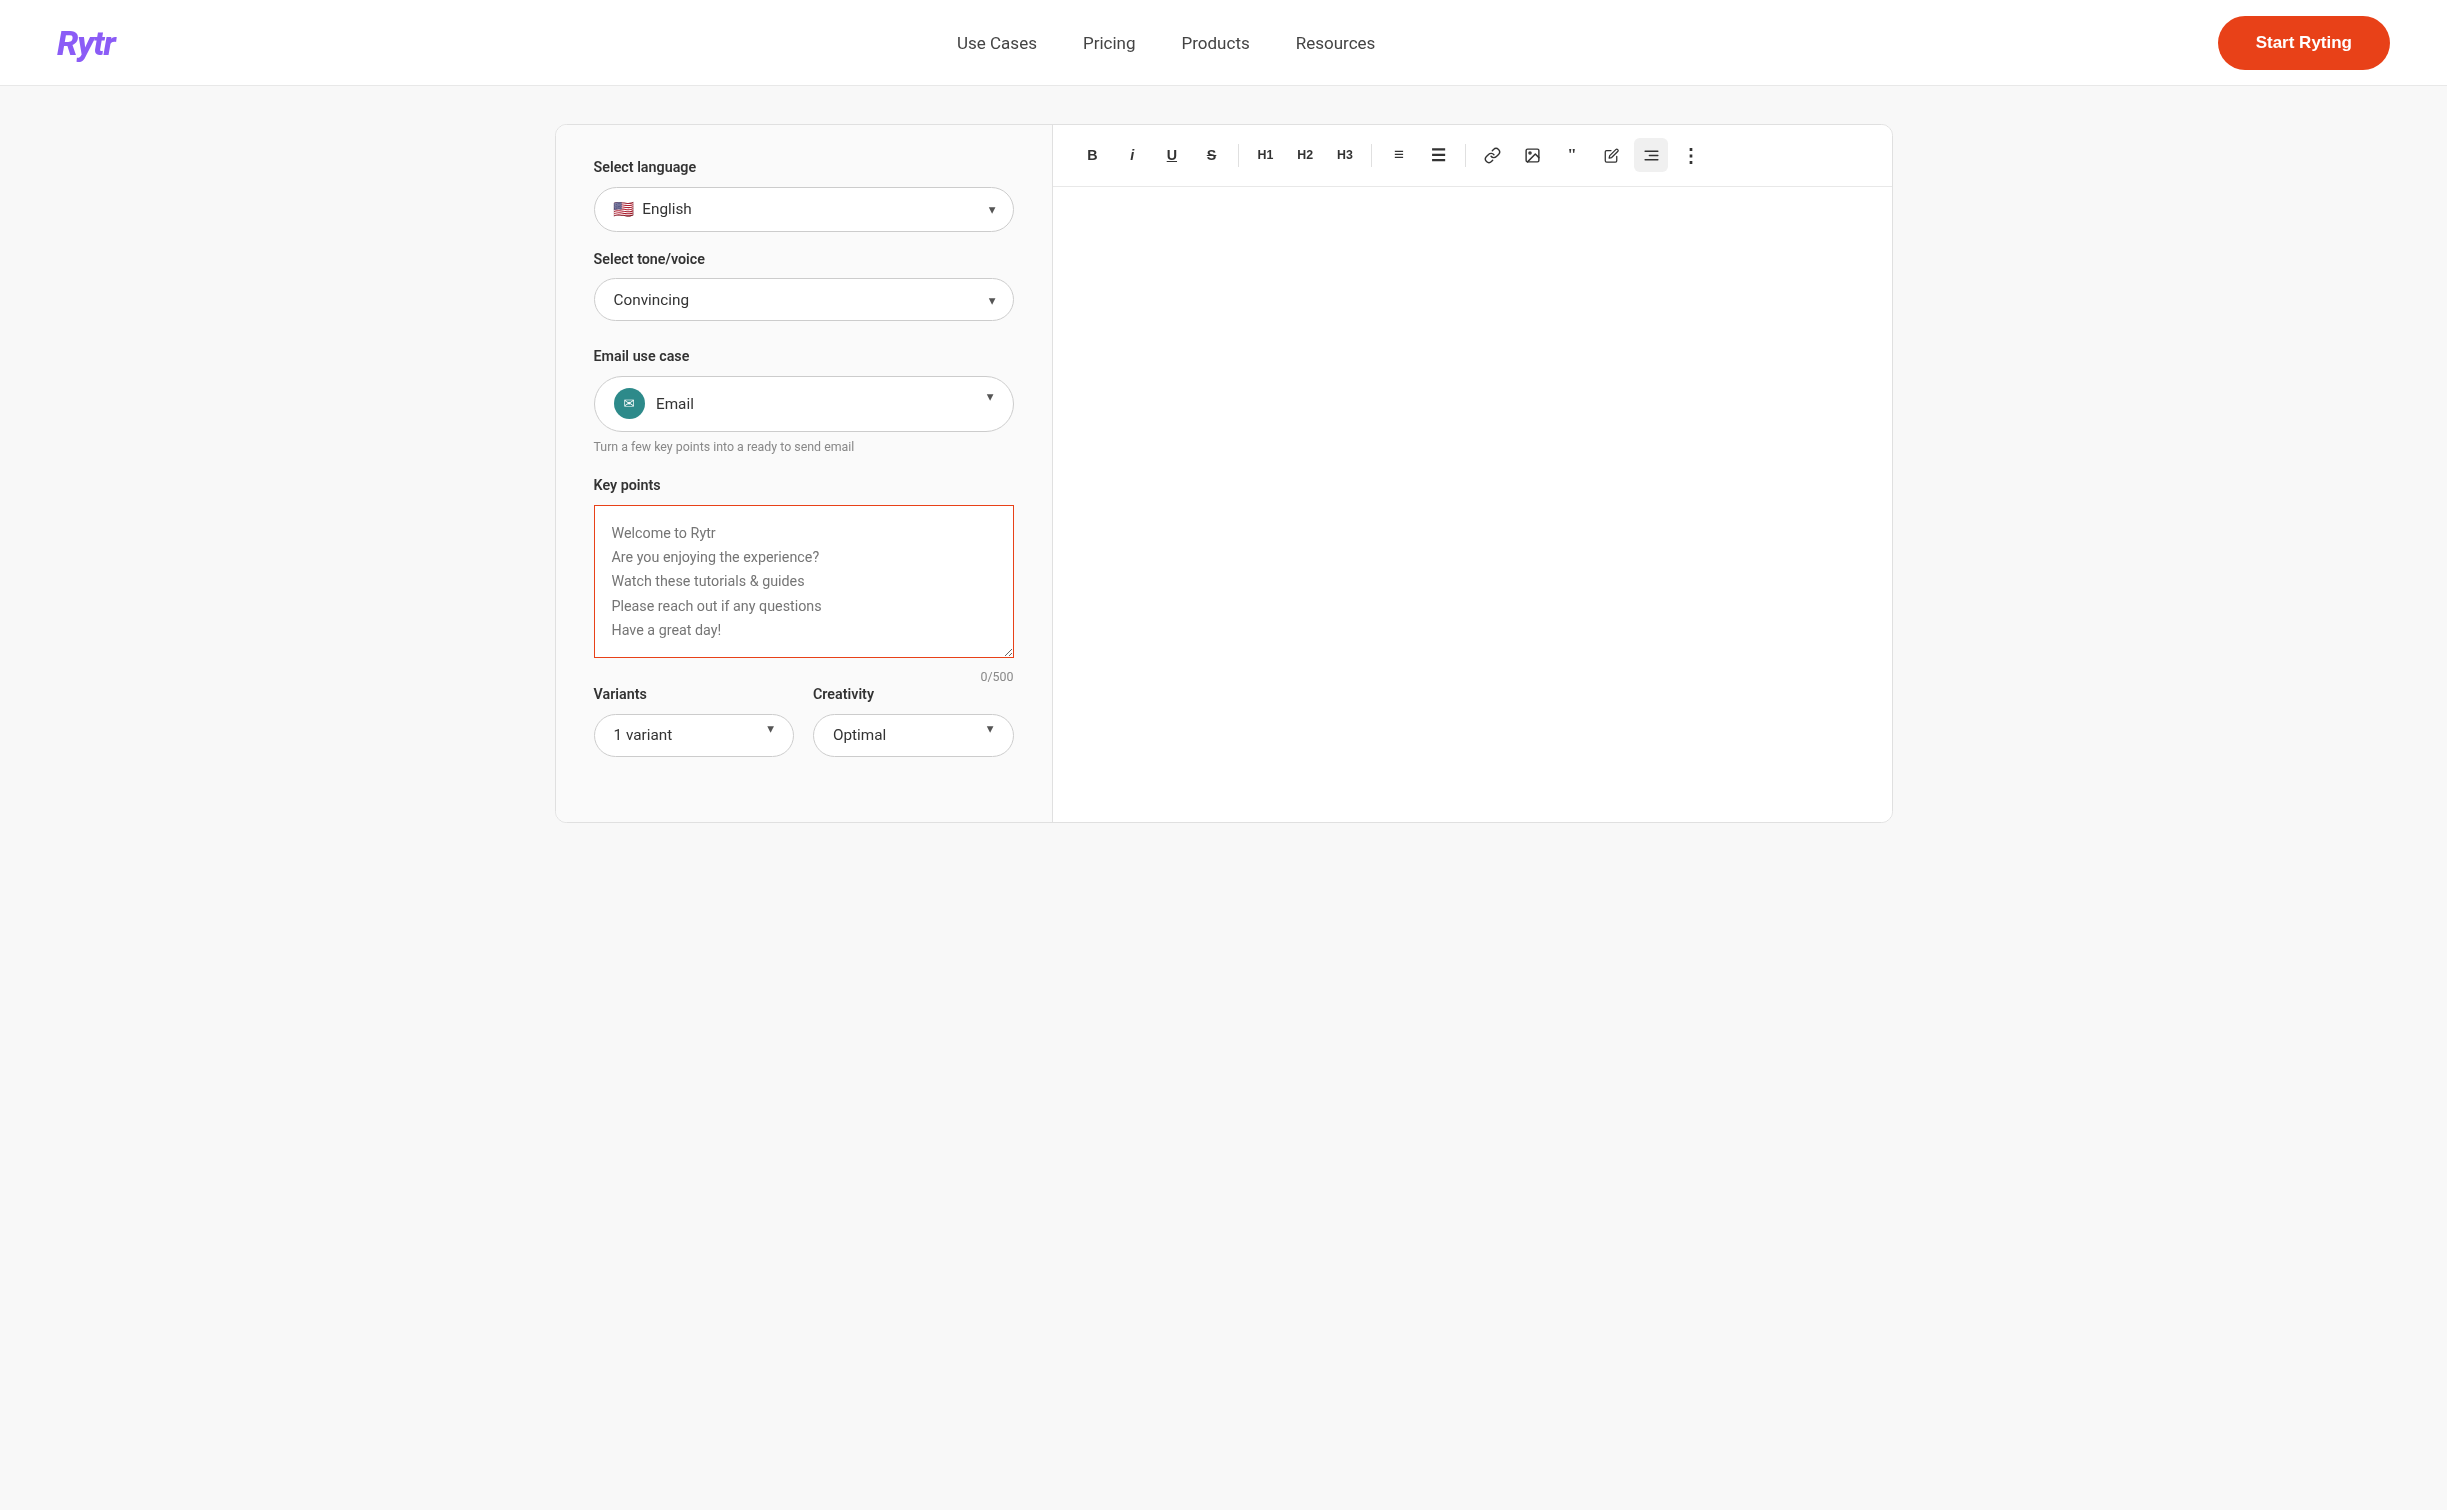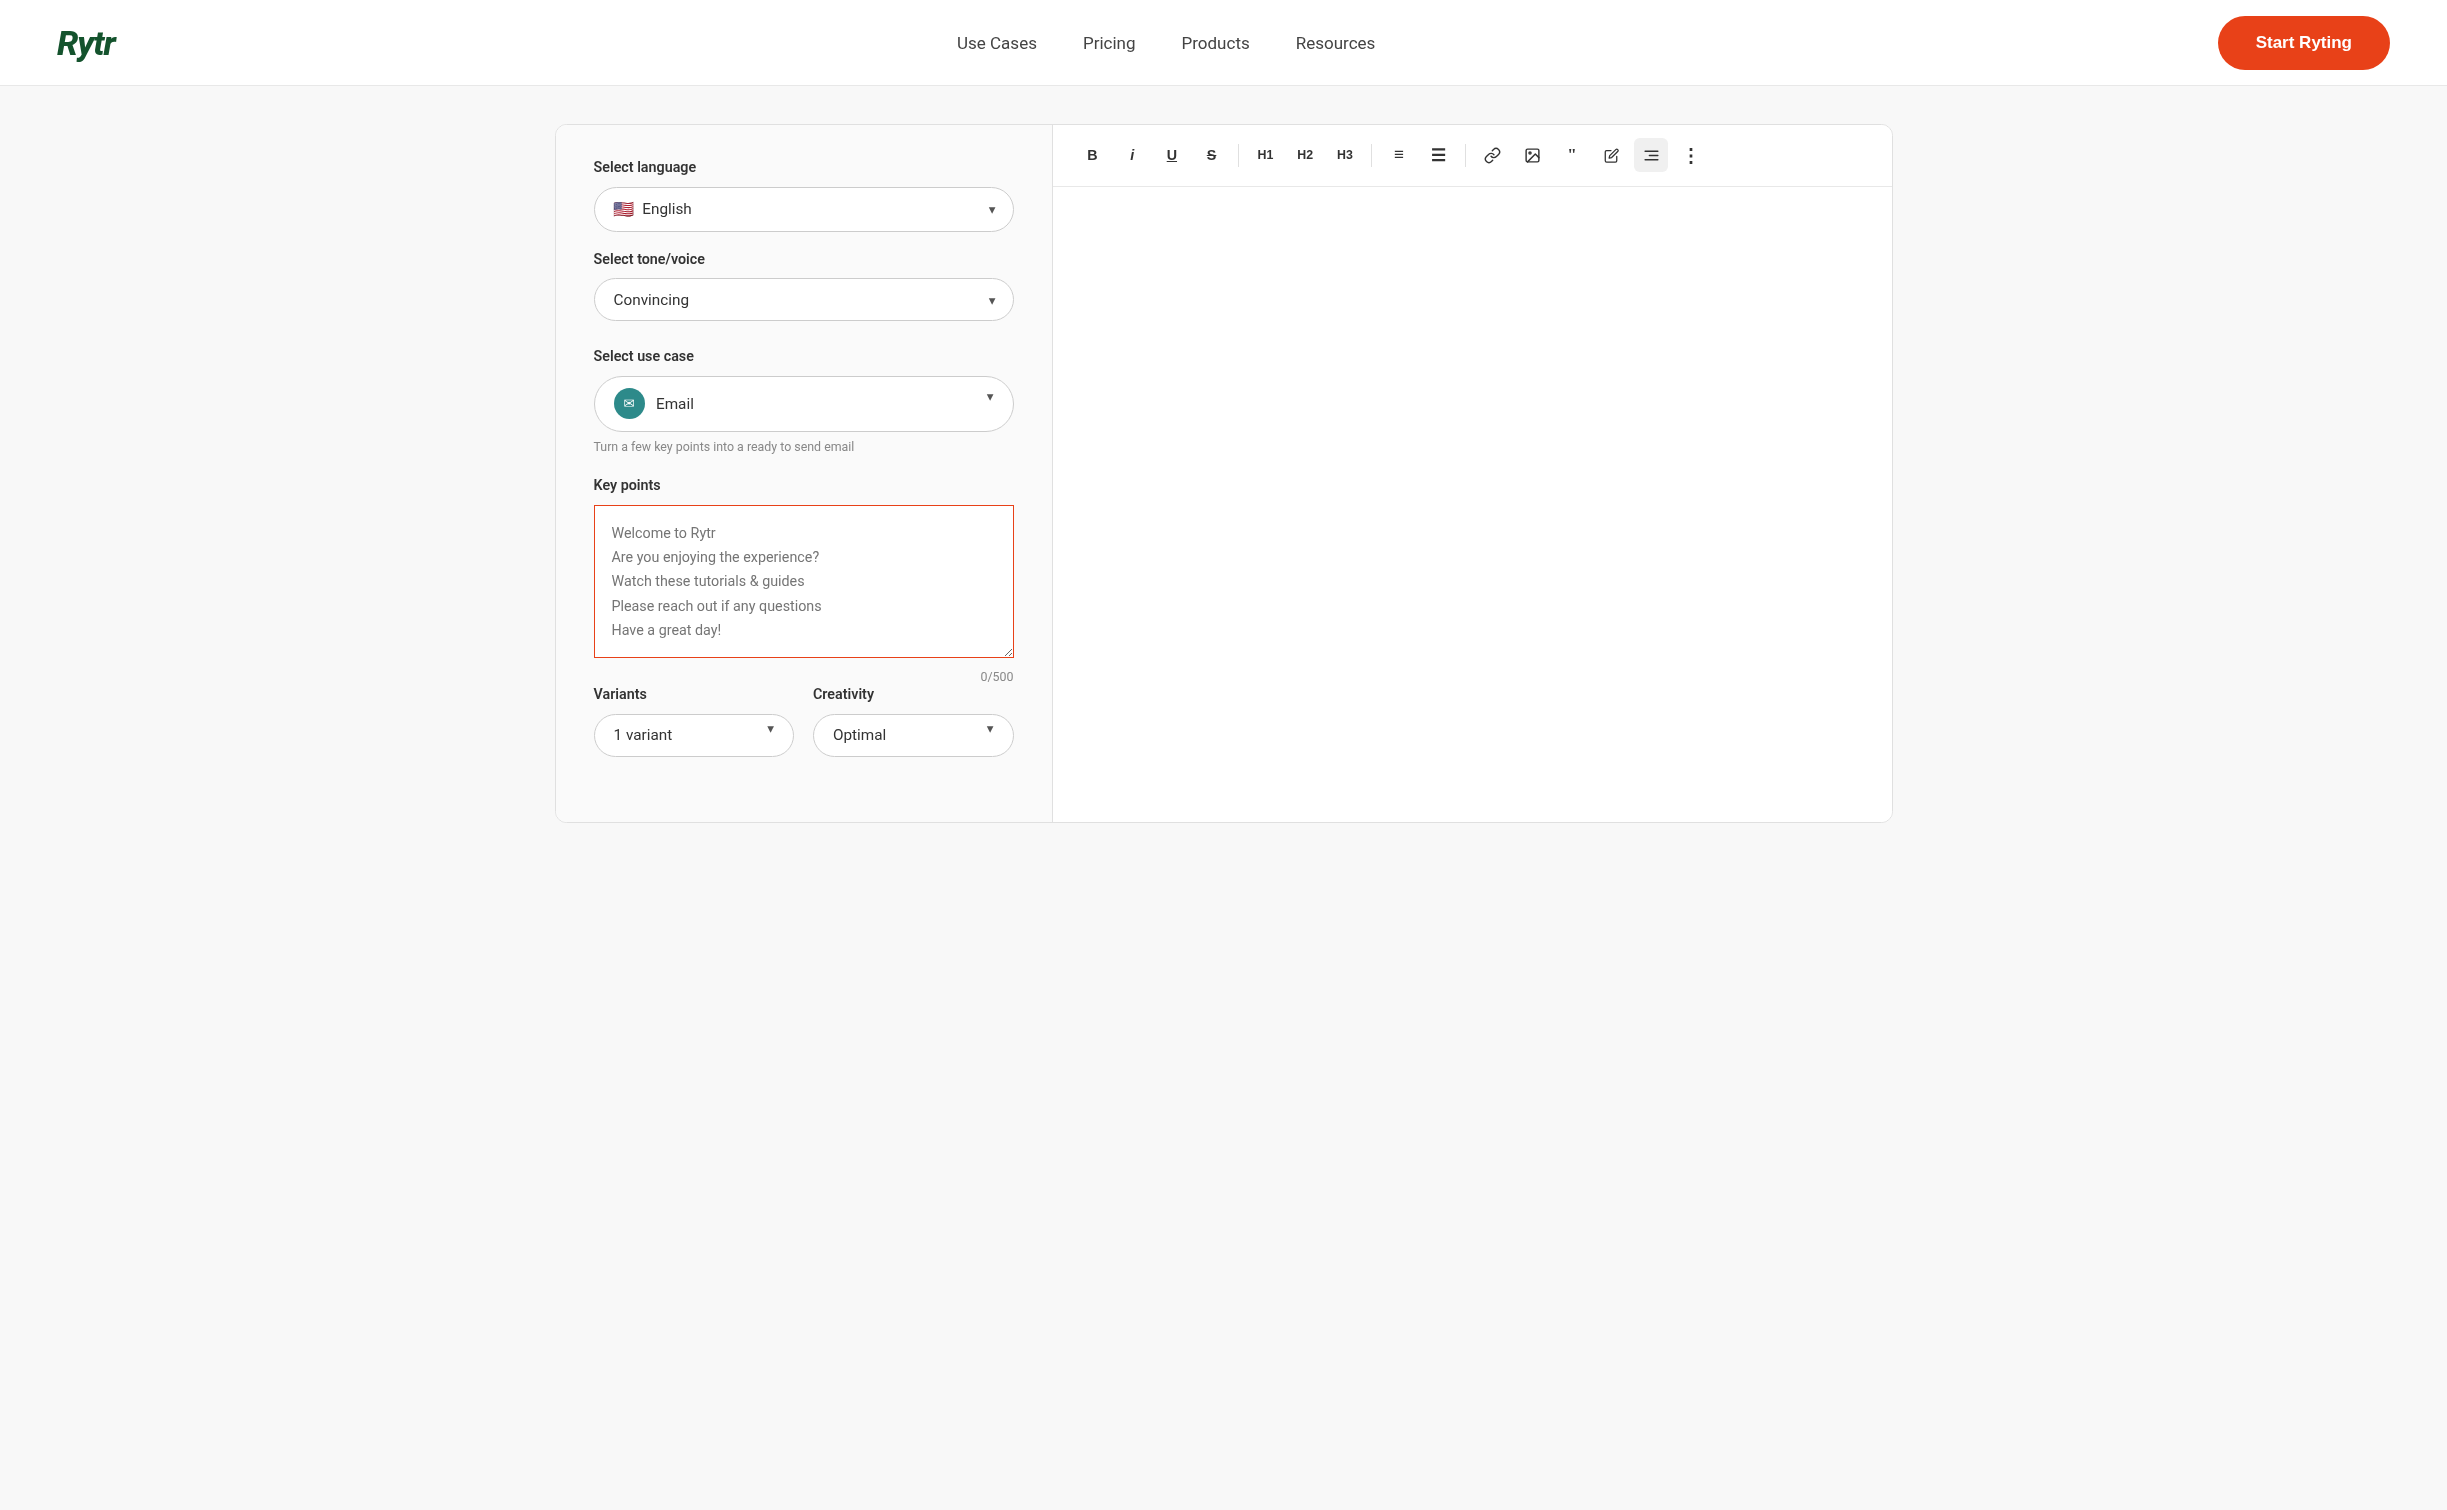--- a/index.html
+++ b/index.html
@@ -11,21 +11,21 @@
       display: flex;
       align-items: center;
       justify-content: space-between;
       padding: 0 57px;
       height: 86px;
       border-bottom: 1px solid #e8e8e8;
     }
     .logo {
       font-size: 34px;
       font-weight: 800;
-      color: #14532d;
+      color: #8b5cf6;
       letter-spacing: -1px;
       font-style: italic;
     }
     .nav {
       display: flex;
       align-items: center;
       gap: 46px;
     }
     .nav-item {
       font-size: 17px;
@@ -266,21 +266,21 @@
         <div class="dropdown-wrapper">
           <div class="flag-label">
             <span>Convincing</span>
             <span class="dropdown-chevron">▾</span>
           </div>
         </div>
       </div>
     </div>
 
     <div class="use-case-section">
-      <div class="section-label">Select use case</div>
+      <div class="section-label">Email use case</div>
       <div class="dropdown-wrapper">
         <div class="use-case-dropdown">
           <div class="use-case-icon">✉</div>
           <span style="flex:1">Email</span>
           <span class="dropdown-chevron" style="position:static">▾</span>
         </div>
       </div>
       <div class="hint-text">Turn a few key points into a ready to send email</div>
     </div>
 

